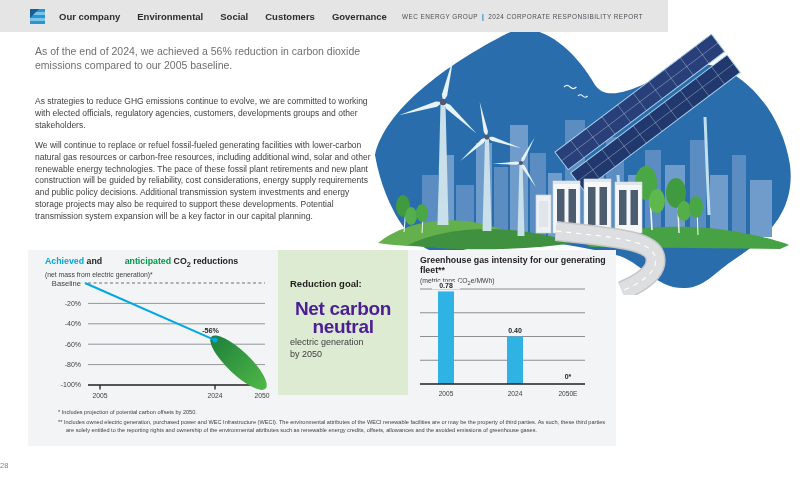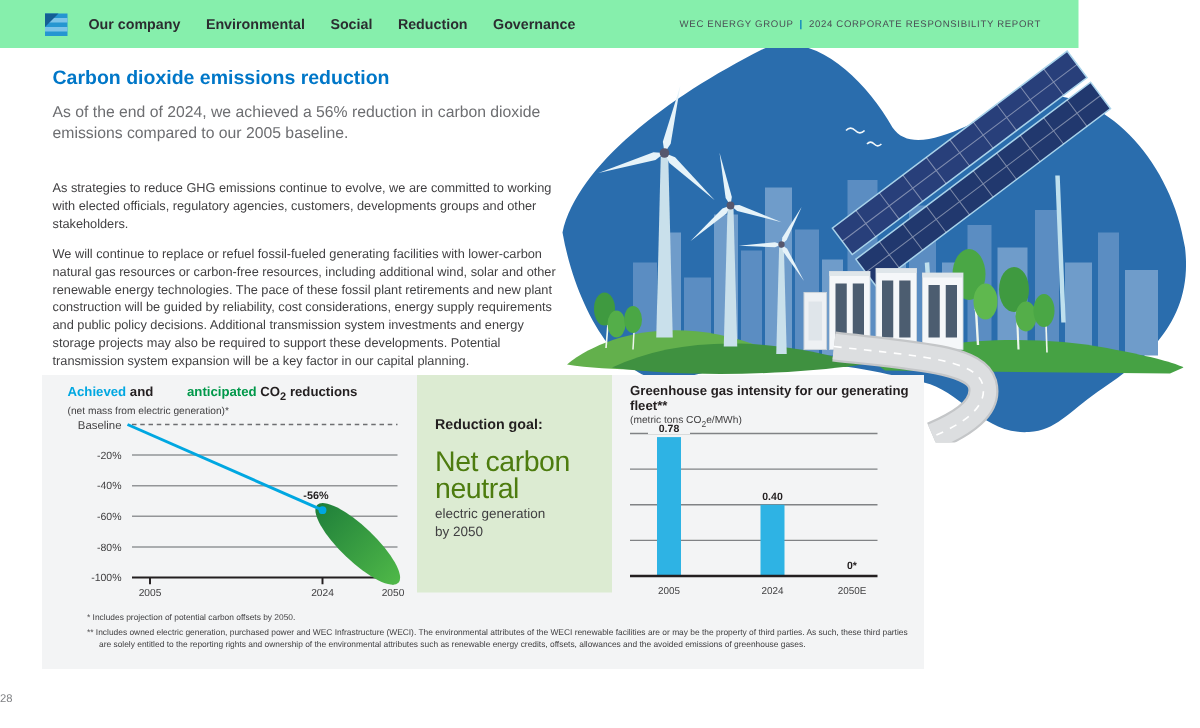--- a/index.html
+++ b/index.html
@@ -1,20 +1,20 @@
 <!DOCTYPE html>
 <html><head>
 <meta charset="utf-8">
 <style>
   html,body{margin:0;padding:0;background:#fff;}
   *{box-sizing:border-box;font-family:"Liberation Sans",sans-serif;}
   #page{position:relative;width:800px;height:485px;background:#fff;overflow:hidden;}
 
   
-  #header{position:absolute;left:0;top:0;width:719px;height:32px;background:#86efac;display:flex;align-items:center;z-index:5;}
+  #header{position:absolute;left:0;top:0;width:668px;height:32px;background:#e5e5e5;display:flex;align-items:center;z-index:5;}
   #logo{width:15px;height:15px;margin-left:30px;margin-right:14px;position:relative;background:#2596d1;cursor:pointer;}
   #logo .s1{position:absolute;left:0;top:3px;width:15px;height:3px;background:#7cc3e8;}
   #logo .s2{position:absolute;left:0;top:9px;width:15px;height:3px;background:#7cc3e8;}
   #logo .tri{position:absolute;left:0;top:0;width:0;height:0;border-top:9px solid #145e94;border-right:9px solid transparent;}
   .nav-item{font-size:9.5px;font-weight:bold;color:#2b2d30;margin-right:17px;cursor:pointer;white-space:nowrap;}
   #report-id{position:absolute;right:25px;top:0;height:32px;display:flex;align-items:center;font-size:6.4px;letter-spacing:.45px;color:#4a4f55;white-space:nowrap;}
   #report-id .div{color:#0079c1;margin:0 4px;font-weight:bold;}
 
   
   #article{position:absolute;left:35px;top:44px;width:338px;z-index:2;}
@@ -27,21 +27,21 @@
 
   
   #card{position:absolute;left:28px;top:250px;width:588px;height:196px;background:#f3f4f5;z-index:3;}
   .chart-title{font-size:8.8px;font-weight:bold;color:#231f20;line-height:1.1;}
   .chart-sub{font-size:6.8px;color:#414042;margin-top:2px;}
   #left-chart-head{position:absolute;left:17px;top:7px;width:240px;}
   .c-achieved{color:#00a7e1;}
   .c-anticipated{color:#00984a;padding-left:20px;}
   #goal-box{position:absolute;left:250px;top:0;width:130px;height:145px;background:#dcebd2;padding:28px 12px;}
   #goal-label{font-size:9.5px;font-weight:bold;color:#231f20;}
-  #goal-headline{font-size:19px;font-weight:normal;color:#4d7c0f;line-height:.95;margin-top:11px;letter-spacing:-.3px;}
+  #goal-headline{font-size:19px;font-weight:bold;color:#4c1d95;line-height:.95;margin-top:11px;letter-spacing:-.3px;text-align:center;}
   #goal-sub1{font-size:9px;color:#414042;margin-top:1px;}
   #goal-sub2{font-size:9px;color:#414042;margin-top:2px;}
   #right-chart-head{position:absolute;left:392px;top:6px;width:200px;}
   #footnotes{position:absolute;left:30px;top:158px;width:548px;font-size:5.6px;line-height:1.55;color:#414042;}
   .fn{padding-left:8px;text-indent:-8px;margin-bottom:1px;}
 
   #page-num{position:absolute;left:0;top:461px;width:800px;text-align:left;font-size:7.5px;color:#808285;z-index:4;}
 
   svg text{font-family:"Liberation Sans",sans-serif;}
 </style>
@@ -52,21 +52,21 @@
 
   <div id="header">
     <div id="logo">
       <span class="s1"></span>
       <span class="s2"></span>
       <span class="tri"></span>
     </div>
     <span class="nav-item">Our company</span>
     <span class="nav-item">Environmental</span>
     <span class="nav-item">Social</span>
-    <span class="nav-item">Reduction</span>
+    <span class="nav-item">Customers</span>
     <span class="nav-item">Governance</span>
     <div id="report-id">
       <span>WEC ENERGY GROUP</span>
       <span class="div">|</span>
       <span>2024 CORPORATE RESPONSIBILITY REPORT</span>
     </div>
   </div>
 
   <svg id="illo" width="440" height="270" viewBox="0 0 440 270">
     <defs>
@@ -185,21 +185,20 @@
       <path d="M196,206 C248,212 290,214 295,231 C299,246 283,257 262,266" stroke="#ffffff" stroke-width="1.1" stroke-dasharray="5 5" fill="none"></path>
     </g>
 
     <g stroke="#f2f7fa" stroke-width="1.1" fill="none">
       <path d="M204,62 q3,-3.2 6.2,0 q3,3.2 6.2,0"></path>
       <path d="M218,71 q2.3,-2.5 4.8,0 q2.3,2.5 4.8,0"></path>
     </g>
   </svg>
 
   <div id="article">
-    <h1>Carbon dioxide emissions reduction</h1>
     <p id="lead">As of the end of 2024, we achieved a 56% reduction in carbon dioxide emissions compared to our 2005 baseline.</p>
     <p class="body-p">As strategies to reduce GHG emissions continue to evolve, we are committed to working with elected officials, regulatory agencies, customers, developments groups and other stakeholders.</p>
     <p class="body-p">We will continue to replace or refuel fossil-fueled generating facilities with lower-carbon natural gas resources or carbon-free resources, including additional wind, solar and other renewable energy technologies. The pace of these fossil plant retirements and new plant construction will be guided by reliability, cost considerations, energy supply requirements and public policy decisions. Additional transmission system investments and energy storage projects may also be required to support these developments. Potential transmission system expansion will be a key factor in our capital planning.</p>
   </div>
 
   <div id="card">
 
     <div id="left-chart-head">
       <div class="chart-title">
         <span class="c-achieved">Achieved</span><span> and </span><span class="c-anticipated">anticipated</span><span> CO</span><sub>2</sub><span> reductions</span>

